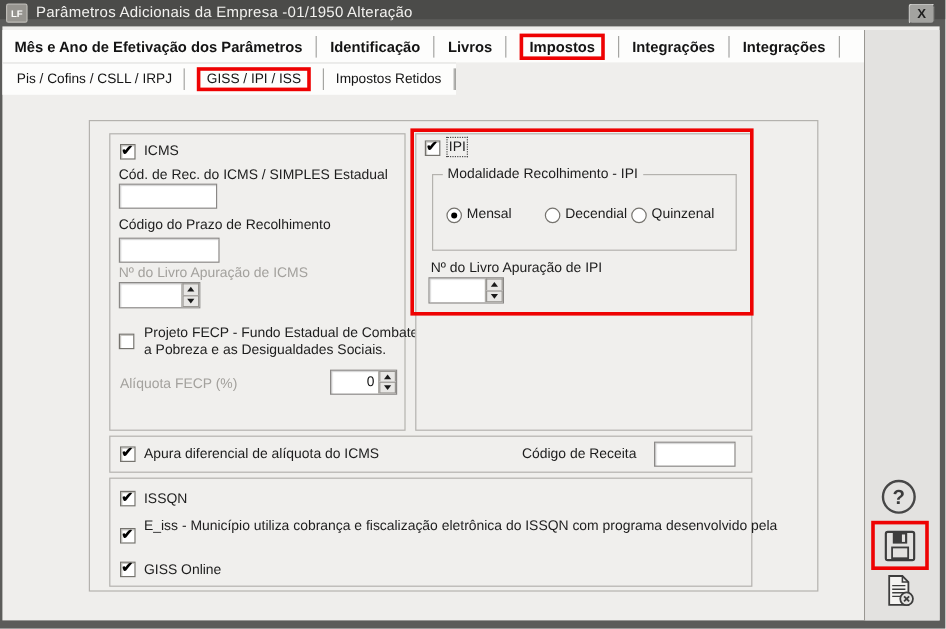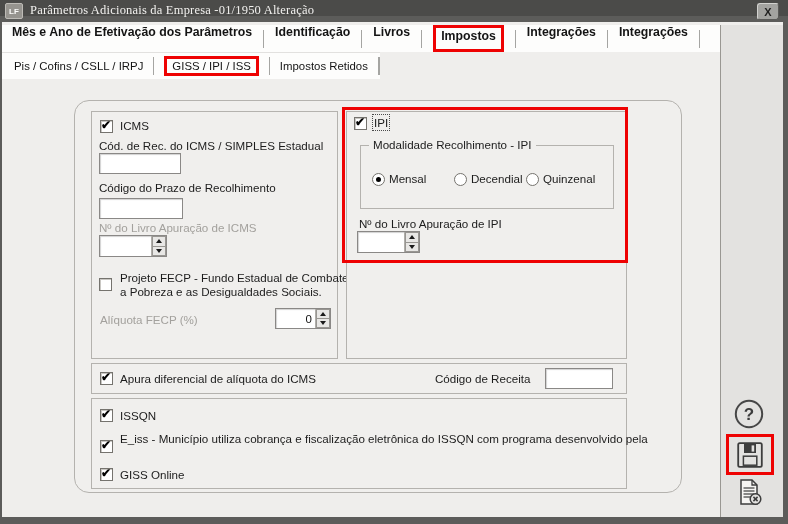--- a/index.html
+++ b/index.html
@@ -3,29 +3,29 @@
 <meta charset="utf-8">
 <style>
   html,body{margin:0;padding:0;background:#fff;}
   *{box-sizing:border-box;font-family:"Liberation Sans",sans-serif;}
   :root{--red:#ee0202;}
 
   .dialog{position:relative;width:788px;height:524px;background:#5c5c5a;overflow:hidden;}
   .titlebar{position:absolute;left:0;top:0;width:788px;height:16px;background:#4b4b49;display:flex;align-items:center;}
   .app-chip{position:absolute;left:5px;top:3px;width:18px;height:16px;background:#96948f;border:1px solid #bdbbb6;border-radius:2px;
             color:#fdfdfb;font-size:8px;font-weight:bold;display:flex;align-items:center;justify-content:center;}
-  .title-text{position:absolute;left:30px;top:3px;color:#f2f1ef;font-size:12.5px;letter-spacing:.2px;font-family:Liberation Serif, serif;}
+  .title-text{position:absolute;left:30px;top:3px;color:#f2f1ef;font-size:12.5px;letter-spacing:.2px;}
   .close-btn{position:absolute;right:9px;top:3px;width:22px;height:17px;background:#a3a3a0;border-radius:3px;
              border-top:1px solid #d2d2cf;border-left:1px solid #d2d2cf;border-right:1px solid #5a5a58;border-bottom:1px solid #5a5a58;
              color:#1f1f1f;font-size:11px;font-weight:bold;display:flex;align-items:center;justify-content:center;}
 
   .body{position:absolute;left:2px;top:22px;width:781px;height:495px;background:#efeeec;}
 
   .tabrow1{position:absolute;left:0;top:3px;width:718px;height:27px;background:#fdfdfc;display:flex;align-items:stretch;}
-  .tab1{display:flex;padding:0 11px;font-size:12.3px;font-weight:bold;color:#141414;white-space:nowrap;}
+  .tab1{display:flex;align-items:center;padding:0 11px;font-size:12.3px;font-weight:bold;color:#141414;white-space:nowrap;}
   .tab1:first-child{padding-left:10px;}
   .tabrow2{position:absolute;left:0;top:30px;height:27px;background:#fdfdfc;display:inline-flex;align-items:stretch;border-top:1px solid #e2e1df;}
   .tab2{display:flex;align-items:center;padding:0 10px;font-size:11.4px;color:#141414;white-space:nowrap;}
   .tab2:first-child{padding-left:12px;justify-content:flex-end;}
   .tabdiv{width:1px;height:18px;background:#a5a5a2;align-self:center;}
   .ring{border:3px solid var(--red);padding:1px 5px;display:inline-block;}
   .vsep{position:absolute;left:718px;top:3px;width:1px;height:492px;background:#999792;}
   .sidecol{position:absolute;left:719px;top:3px;width:62px;height:492px;background:#e3e2e0;}
 
   .panel{position:absolute;border:1px solid #b4b2ae;background:#f0efed;}
@@ -100,21 +100,21 @@
           <span class="ring">GISS / IPI / ISS</span>
         </div>
       <div class="tabdiv"></div>
       <div class="tab2">
           <span>Impostos Retidos</span>
         </div>
       <div class="tabdiv"></div>
       <div class="tabdiv"></div>
     </div>
 
-    <div class="panel" style="left:72px;top:78px;width:608px;height:393px;border-radius:15px;">
+    <div class="panel" style="left:72px;top:78px;width:608px;height:393px;">
 
       <div class="grp" style="left:16px;top:10px;width:247px;height:248px;">
         <span class="cb checked" style="left:8px;top:8px;"></span>
         <span class="lbl" style="left:28px;top:7px;">ICMS</span>
         <span class="lbl" style="left:7px;top:27px;">Cód. de Rec. do ICMS / SIMPLES Estadual</span>
         <input class="ti" style="left: 7px; top: 41px; width: 82px; height: 21px;" value="">
         <span class="lbl" style="left:7px;top:69px;">Código do Prazo de Recolhimento</span>
         <input class="ti" style="left: 7px; top: 86px; width: 84px; height: 21px;" value="">
         <span class="lbl dis" style="left:7px;top:109px;">Nº do Livro Apuração de ICMS</span>
         <div class="spinbox" style="left:7px;top:123px;width:68px;height:22px;">

